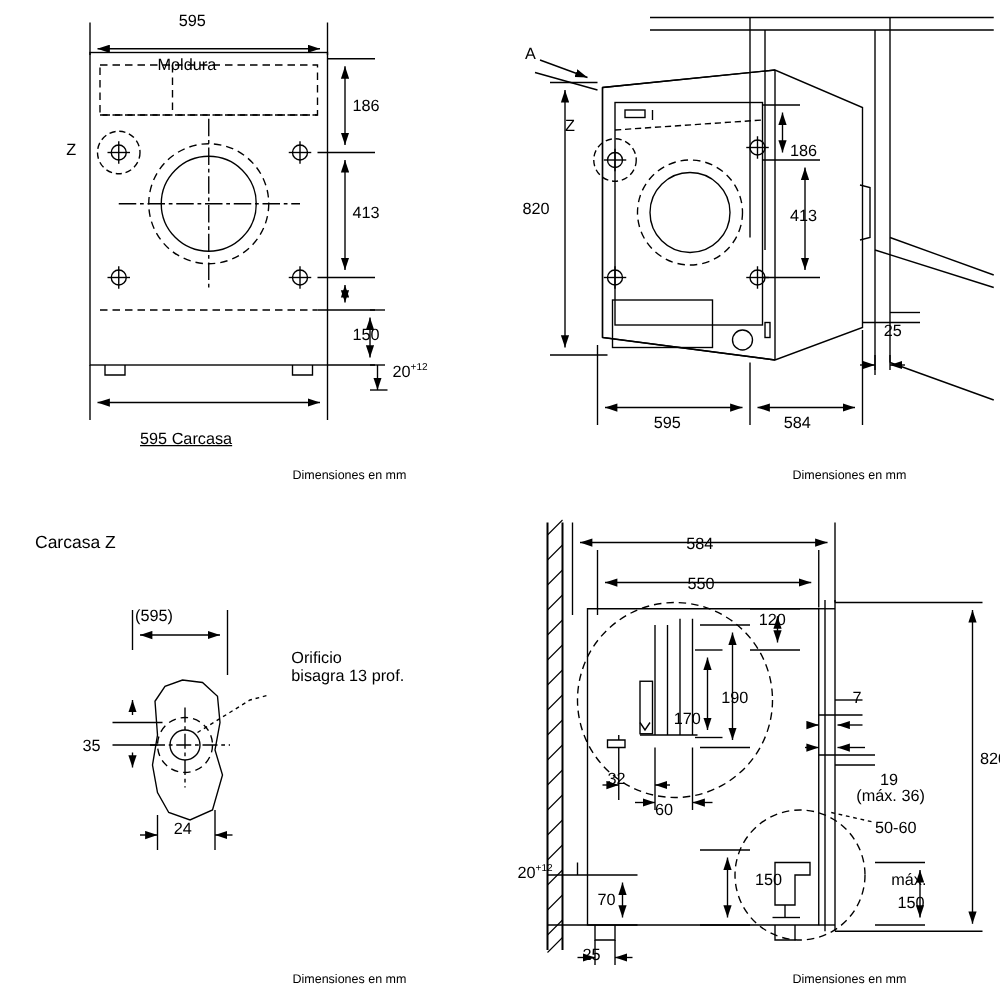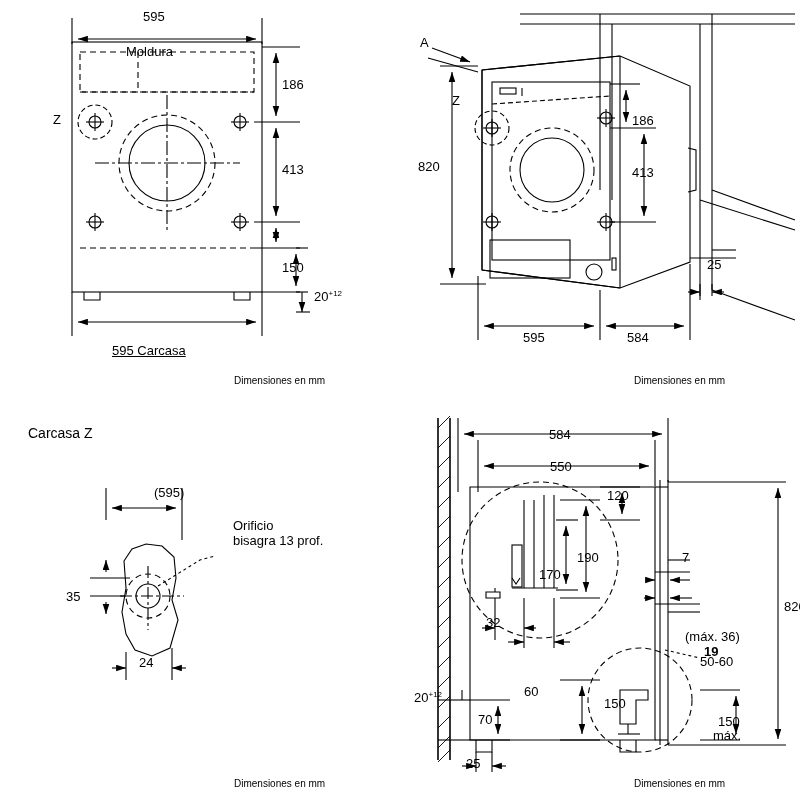--- a/index.html
+++ b/index.html
@@ -343,38 +343,38 @@
 <div class="lbl" style="left:452px; top:94px;">Z</div>
 <div class="lbl" style="left:418px; top:160px;">820</div>
 <div class="lbl" style="left:632px; top:114px;">186</div>
 <div class="lbl" style="left:632px; top:166px;">413</div>
 <div class="lbl" style="left:523px; top:331px;">595</div>
 <div class="lbl" style="left:627px; top:331px;">584</div>
 <div class="lbl" style="left:707px; top:258px;">25</div>
 <div class="lbl caption" style="left:634px; top:375px;">Dimensiones en mm</div>
 
 <div class="lbl big" style="left:28px; top:425px;">Carcasa Z</div>
-<div class="lbl" style="left:108px; top:486px;margin-left:46px;">(595)</div>
+<div class="lbl" style="left:108px; top:486px;">(595)</div>
 <div class="lbl" style="left:221px; top:519px;margin-left:12px;">Orificio
 bisagra 13 prof.</div>
 <div class="lbl" style="left:66px; top:590px;">35</div>
 <div class="lbl" style="left:139px; top:656px;">24</div>
 
 <div class="lbl" style="left:549px; top:428px;">584</div>
 <div class="lbl" style="left:550px; top:460px;">550</div>
 <div class="lbl" style="left:607px; top:489px;">120</div>
 <div class="lbl" style="left:577px; top:551px;">190</div>
 <div class="lbl" style="left:539px; top:568px;">170</div>
 <div class="lbl" style="left:486px; top:616px;">32</div>
-<div class="lbl" style="left:524px; top:641px;margin-top:44px;">60</div>
+<div class="lbl" style="left:524px; top:641px;">60</div>
 <div class="lbl" style="left:682px; top:551px;">7</div>
-<div class="lbl" style="left:704px; top:645px;font-weight:bold;">19</div>
+<div class="lbl" style="left:704px; top:617px;">19</div>
 <div class="lbl" style="left:685px; top:630px;">(máx. 36)</div>
 <div class="lbl" style="left:700px; top:655px;">50-60</div>
 <div class="lbl" style="left:784px; top:600px;">820</div>
 <div class="lbl" style="left:604px; top:697px;">150</div>
-<div class="lbl" style="left:713px; top:697px;margin-top:32px;">máx.</div>
+<div class="lbl" style="left:713px; top:697px;">máx.</div>
 <div class="lbl" style="left:718px; top:715px;">150</div>
 <div class="lbl" style="left:478px; top:713px;">70</div>
 <div class="lbl" style="left:414px; top:690px;"><span>20</span><span class="sup">+12</span></div>
 <div class="lbl" style="left:466px; top:757px;">25</div>
 <div class="lbl caption" style="left:234px; top:778px;">Dimensiones en mm</div>
 <div class="lbl caption" style="left:634px; top:778px;">Dimensiones en mm</div>
 
 </body></html>

